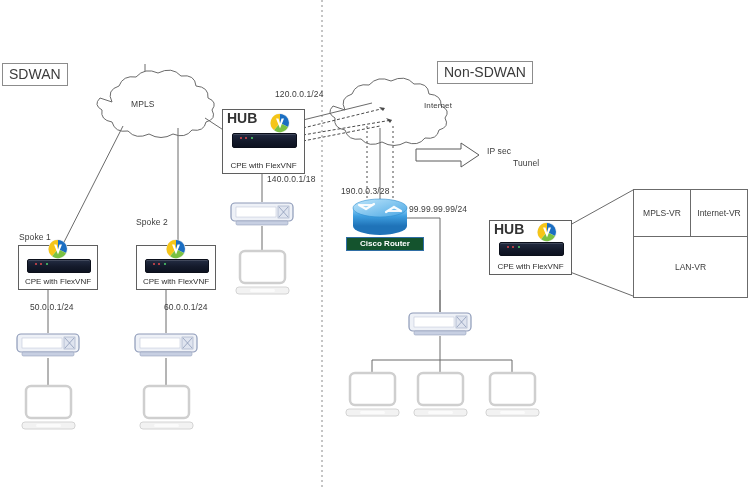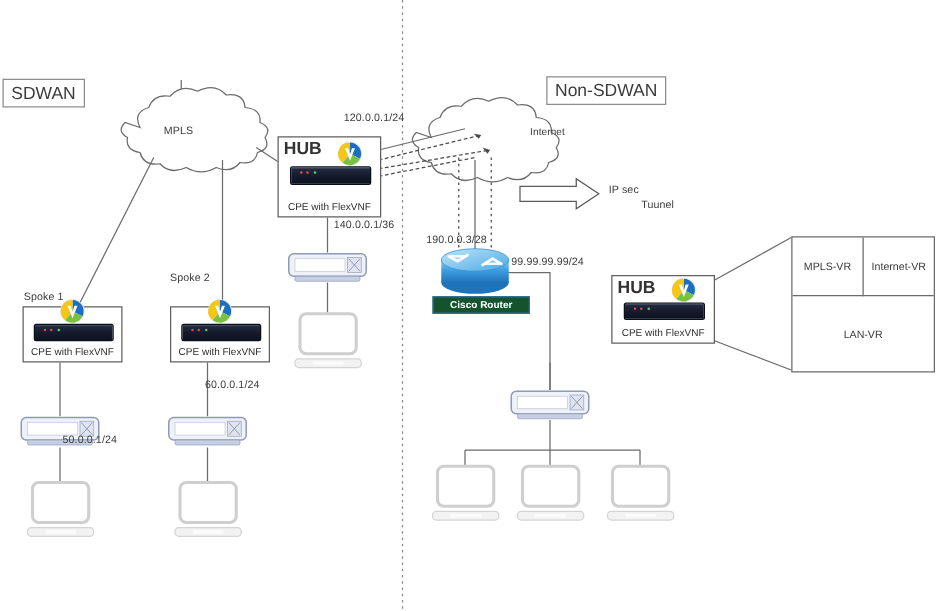--- a/index.html
+++ b/index.html
@@ -338,22 +338,22 @@
     </div>
     <div class="vrcell" style="left:0px;top:0px;width:56px;height:46px;border-right:1px solid #6b6b6b;border-bottom:1px solid #6b6b6b;">
       <span>MPLS-VR</span>
     </div>
     <div class="vrcell" style="left:0px;top:47px;width:113px;height:60px;">
       <span>LAN-VR</span>
     </div>
   </div>
 
   <div class="lbl" style="left:275px;top:90px;">120.0.0.1/24</div>
-  <div class="lbl" style="left:267px;top:175px;">140.0.0.1/36</div>
-  <div class="lbl" style="left:50px;top:303px;margin-top:44px;">50.0.0.1/24</div>
+  <div class="lbl" style="left:267px;top:175px;">140.0.0.1/18</div>
+  <div class="lbl" style="left:30px;top:303px;">50.0.0.1/24</div>
   <div class="lbl" style="left:164px;top:303px;">60.0.0.1/24</div>
   <div class="lbl" style="left:341px;top:187px;">190.0.0.3/28</div>
   <div class="lbl" style="left:409px;top:205px;">99.99.99.99/24</div>
 
   <div class="lbl" style="left:487px;top:147px;">IP sec</div>
   <div class="lbl" style="left:513px;top:159px;">Tuunel</div>
 
 </div>
 
 </body></html>

